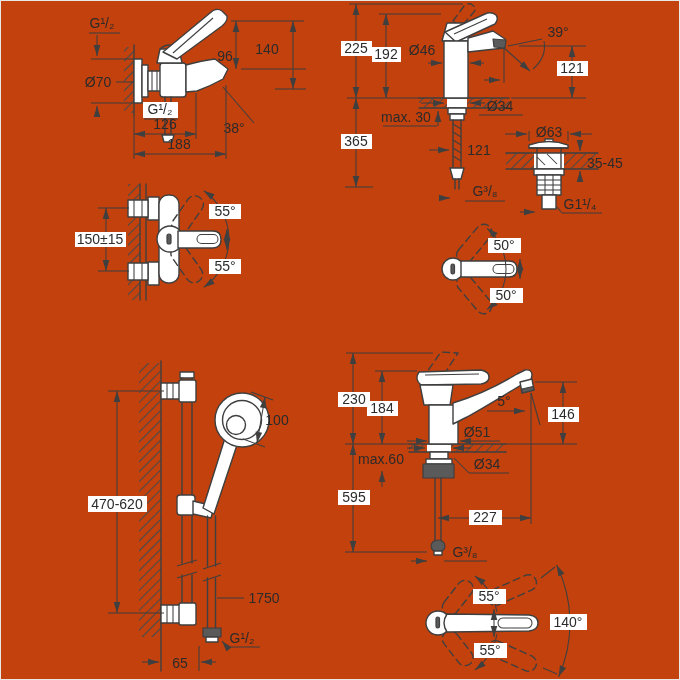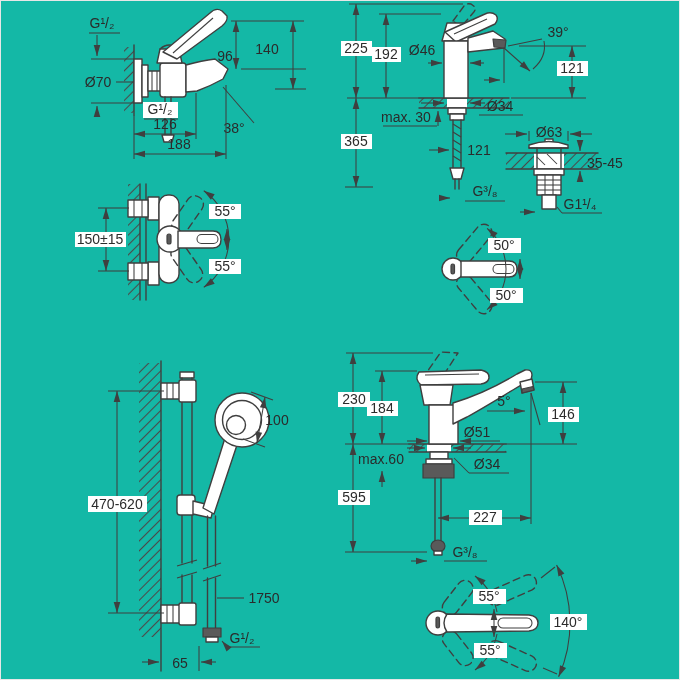--- a/index.html
+++ b/index.html
@@ -1,16 +1,16 @@
 <!DOCTYPE html>
 <html><head>
 <meta charset="utf-8">
 <style>
   html,body{margin:0;padding:0;background:#fff;}
-  .canvas{position:relative;width:680px;height:680px;background:#14b8a6;
+  .canvas{position:relative;width:680px;height:680px;background:#c2410c;
           border:1px solid #e7e7e7;box-sizing:border-box;
           font-family:"Liberation Sans",sans-serif;}
   svg{display:block;}
   .s  {stroke:#3f3f3f;stroke-width:1.4;fill:none;stroke-linejoin:round;stroke-linecap:round;}
   .sf {stroke:#3f3f3f;stroke-width:1.4;fill:#ffffff;stroke-linejoin:round;}
   .dk {stroke:#3f3f3f;stroke-width:1.2;fill:#5a5a5a;stroke-linejoin:round;}
   .t  {stroke:#3f3f3f;stroke-width:1.05;fill:none;stroke-linecap:butt;}
   .d  {stroke-dasharray:7 4.5;fill:none;}
   .h  {fill:url(#hp);stroke:none;}
   .wb {fill:#ffffff;stroke:none;}

